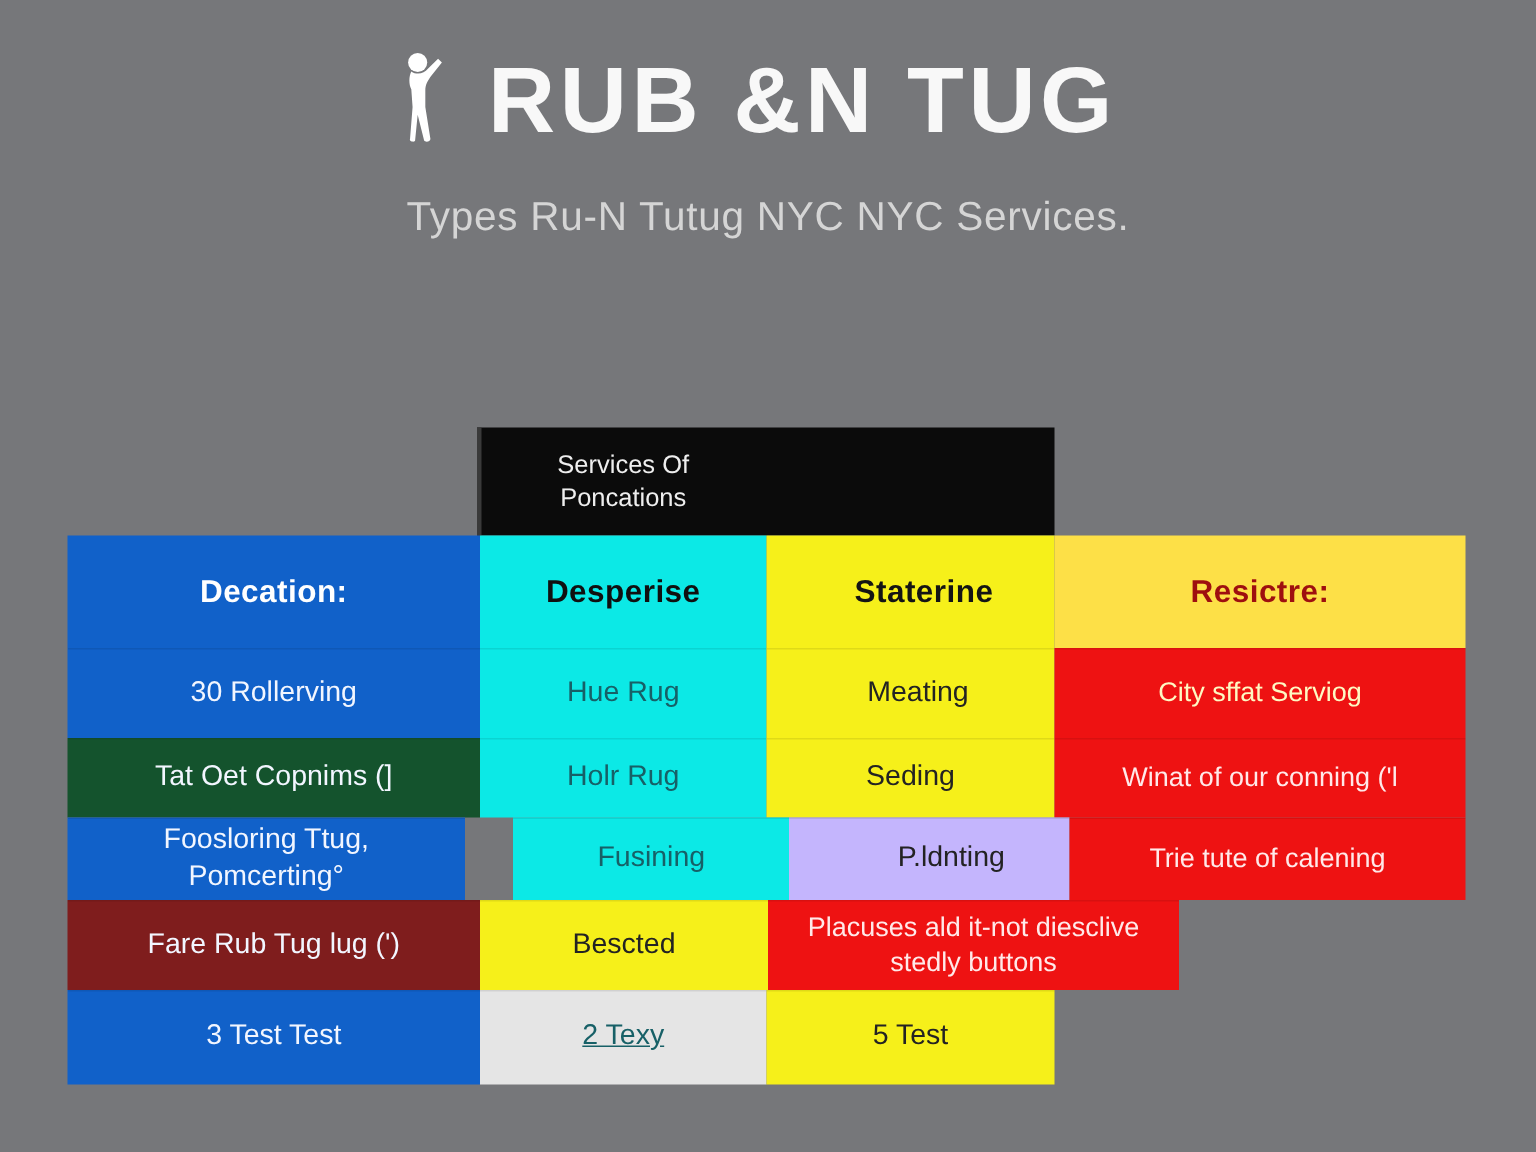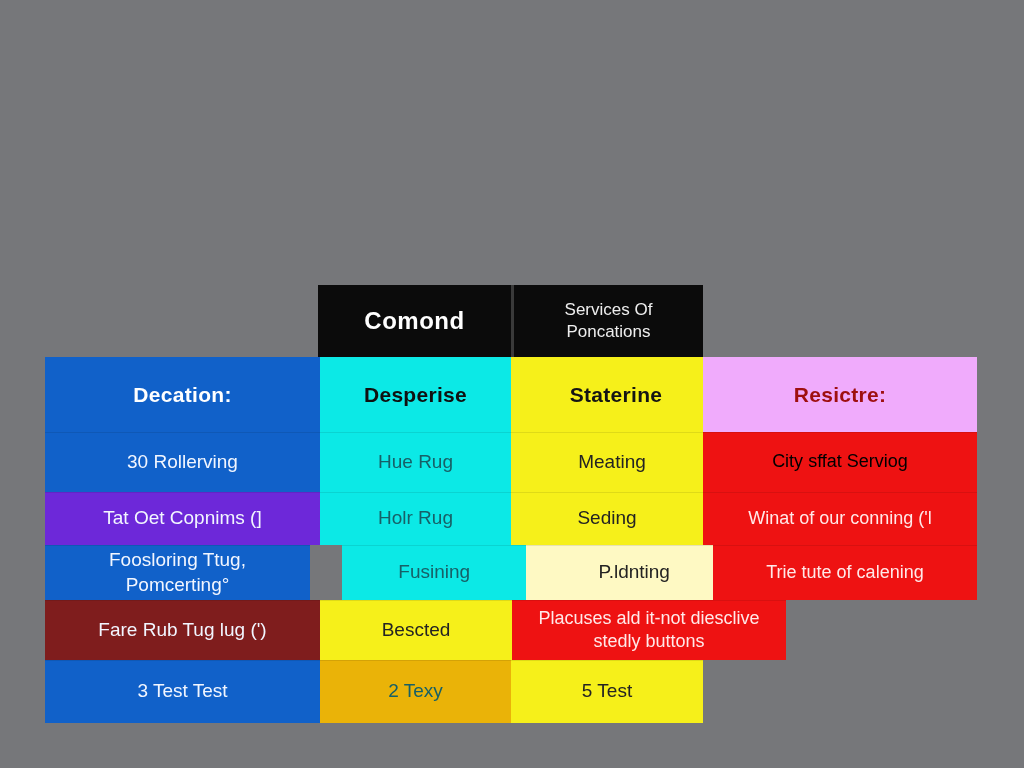--- a/index.html
+++ b/index.html
@@ -46,65 +46,76 @@
   .r0{height:60px}.r1{height:53px}.r2{height:55px}.r3{height:60px}.r4{height:63px}
   .data-row .cell{box-shadow:inset 0 1px 0 rgba(0,0,0,0.09);}
   .col0{width:275px}.col1{width:191px}.col2{width:192px}.col3{width:274px;font-size:18px;}
   .header-row .col3{font-size:21px;}
 </style>
 </head>
 <body>
 
 <div class="canvas" style="background: rgb(118, 119, 122);">
 
+  <div class="header">
+    <div class="title-row">
+      <span class="icon-person">
+        <svg viewBox="0 0 36 80" xmlns="http://www.w3.org/2000/svg" fill="#ffffff">
+          <circle cx="15" cy="9" r="7.5"></circle>
+          <path d="M10 16 C14 19 20 18 23 14 L31 6 L34 9 L26 19 C23 23 21 26 21 31 L21 44 L25 69 C25 71 21 72 20 70 L15 50 L13 70 C13 72 8 71 9 69 L11 44 L10 30 C8 26 8 20 10 16 Z"></path>
+        </svg>
+      </span>
+      <h1 class="title">RUB &amp;N TUG</h1>
+    </div>
+    <div class="subtitle">Types Ru-N Tutug NYC NYC Services.</div>
+  </div>
 
   <div class="table">
 
     <div class="black-row">
-      <div class="black-cell bc1">Comond</div>
       <div class="black-cell bc2">Services Of
 Poncations</div>
     </div>
 
     <div class="row header-row">
       <div class="cell header-cell col0" style="background: rgb(17, 97, 201); color: rgb(255, 255, 255);">Decation:</div>
       <div class="cell header-cell col1" style="background: rgb(12, 233, 230); color: rgb(16, 16, 16);">Desperise</div>
       <div class="cell header-cell col2" style="background: rgb(246, 240, 26); color: rgb(20, 20, 20); padding-left: 32px;">Staterine</div>
-      <div class="cell header-cell col3" style="background: #f0abfc; color: rgb(158, 15, 15);">Resictre:</div>
+      <div class="cell header-cell col3" style="background: #fde047; color: rgb(158, 15, 15);">Resictre:</div>
     </div>
 
     <div class="row data-row r0">
       <div class="cell col0" style="background: rgb(17, 97, 201); color: rgb(242, 246, 255);">30 Rollerving</div>
       <div class="cell col1" style="background: rgb(12, 233, 230); color: rgb(23, 96, 103);">Hue Rug</div>
       <div class="cell col2" style="background: rgb(246, 240, 26); color: rgb(35, 35, 35); padding-left: 24px;">Meating</div>
-      <div class="cell col3" style="background: rgb(238, 18, 18); color: #000000;">City sffat Serviog</div>
+      <div class="cell col3" style="background: rgb(238, 18, 18); color: #fef9c3;">City sffat Serviog</div>
     </div>
 
     <div class="row data-row r1">
-      <div class="cell col0" style="background: #6d28d9; color: rgb(242, 246, 255);">Tat Oet Copnims (]</div>
+      <div class="cell col0" style="background: #14532d; color: rgb(242, 246, 255);">Tat Oet Copnims (]</div>
       <div class="cell col1" style="background: rgb(12, 233, 230); color: rgb(23, 96, 103);">Holr Rug</div>
       <div class="cell col2" style="background: rgb(246, 240, 26); color: rgb(35, 35, 35);">Seding</div>
       <div class="cell col3" style="background: rgb(238, 18, 18); color: rgb(255, 233, 233);">Winat of our conning ('l</div>
     </div>
 
     <div class="row data-row r2">
       <div class="cell col0" style="background: rgb(17, 97, 201); color: rgb(242, 246, 255);">Foosloring Ttug,
 Pomcerting°</div>
       <div class="cell col1" style="background: rgb(12, 233, 230); color: rgb(23, 96, 103); margin-left: 32px;">Fusining</div>
-      <div class="cell col2" style="background: #fef9c3; color: rgb(35, 35, 35); padding-left: 43px;">P.ldnting</div>
+      <div class="cell col2" style="background: #c4b5fd; color: rgb(35, 35, 35); padding-left: 43px;">P.ldnting</div>
       <div class="cell col3" style="background: rgb(238, 18, 18); color: rgb(255, 233, 233);">Trie tute of calening</div>
     </div>
 
     <div class="row data-row r3">
       <div class="cell col0" style="background: #7f1d1d; color: rgb(242, 246, 255);">Fare Rub Tug lug (')</div>
       <div class="cell col2" style="background: rgb(246, 240, 26); color: rgb(35, 35, 35);">Bescted</div>
       <div class="cell col3" style="background: rgb(238, 18, 18); color: rgb(255, 233, 233);">Placuses ald it-not diesclive
 stedly buttons</div>
     </div>
 
     <div class="row data-row r4">
       <div class="cell col0" style="background: rgb(17, 97, 201); color: rgb(242, 246, 255);">3 Test Test</div>
-      <div class="cell col1" style="background: #eab308; color: rgb(23, 96, 103);">2 Texy</div>
+      <div class="cell col1" style="background: #e5e5e5; color: rgb(23, 96, 103); text-decoration: underline;">2 Texy</div>
       <div class="cell col2" style="background: rgb(246, 240, 26); color: rgb(35, 35, 35);">5 Test</div>
     </div>
 
   </div>
 </div>
 
 </body></html>

